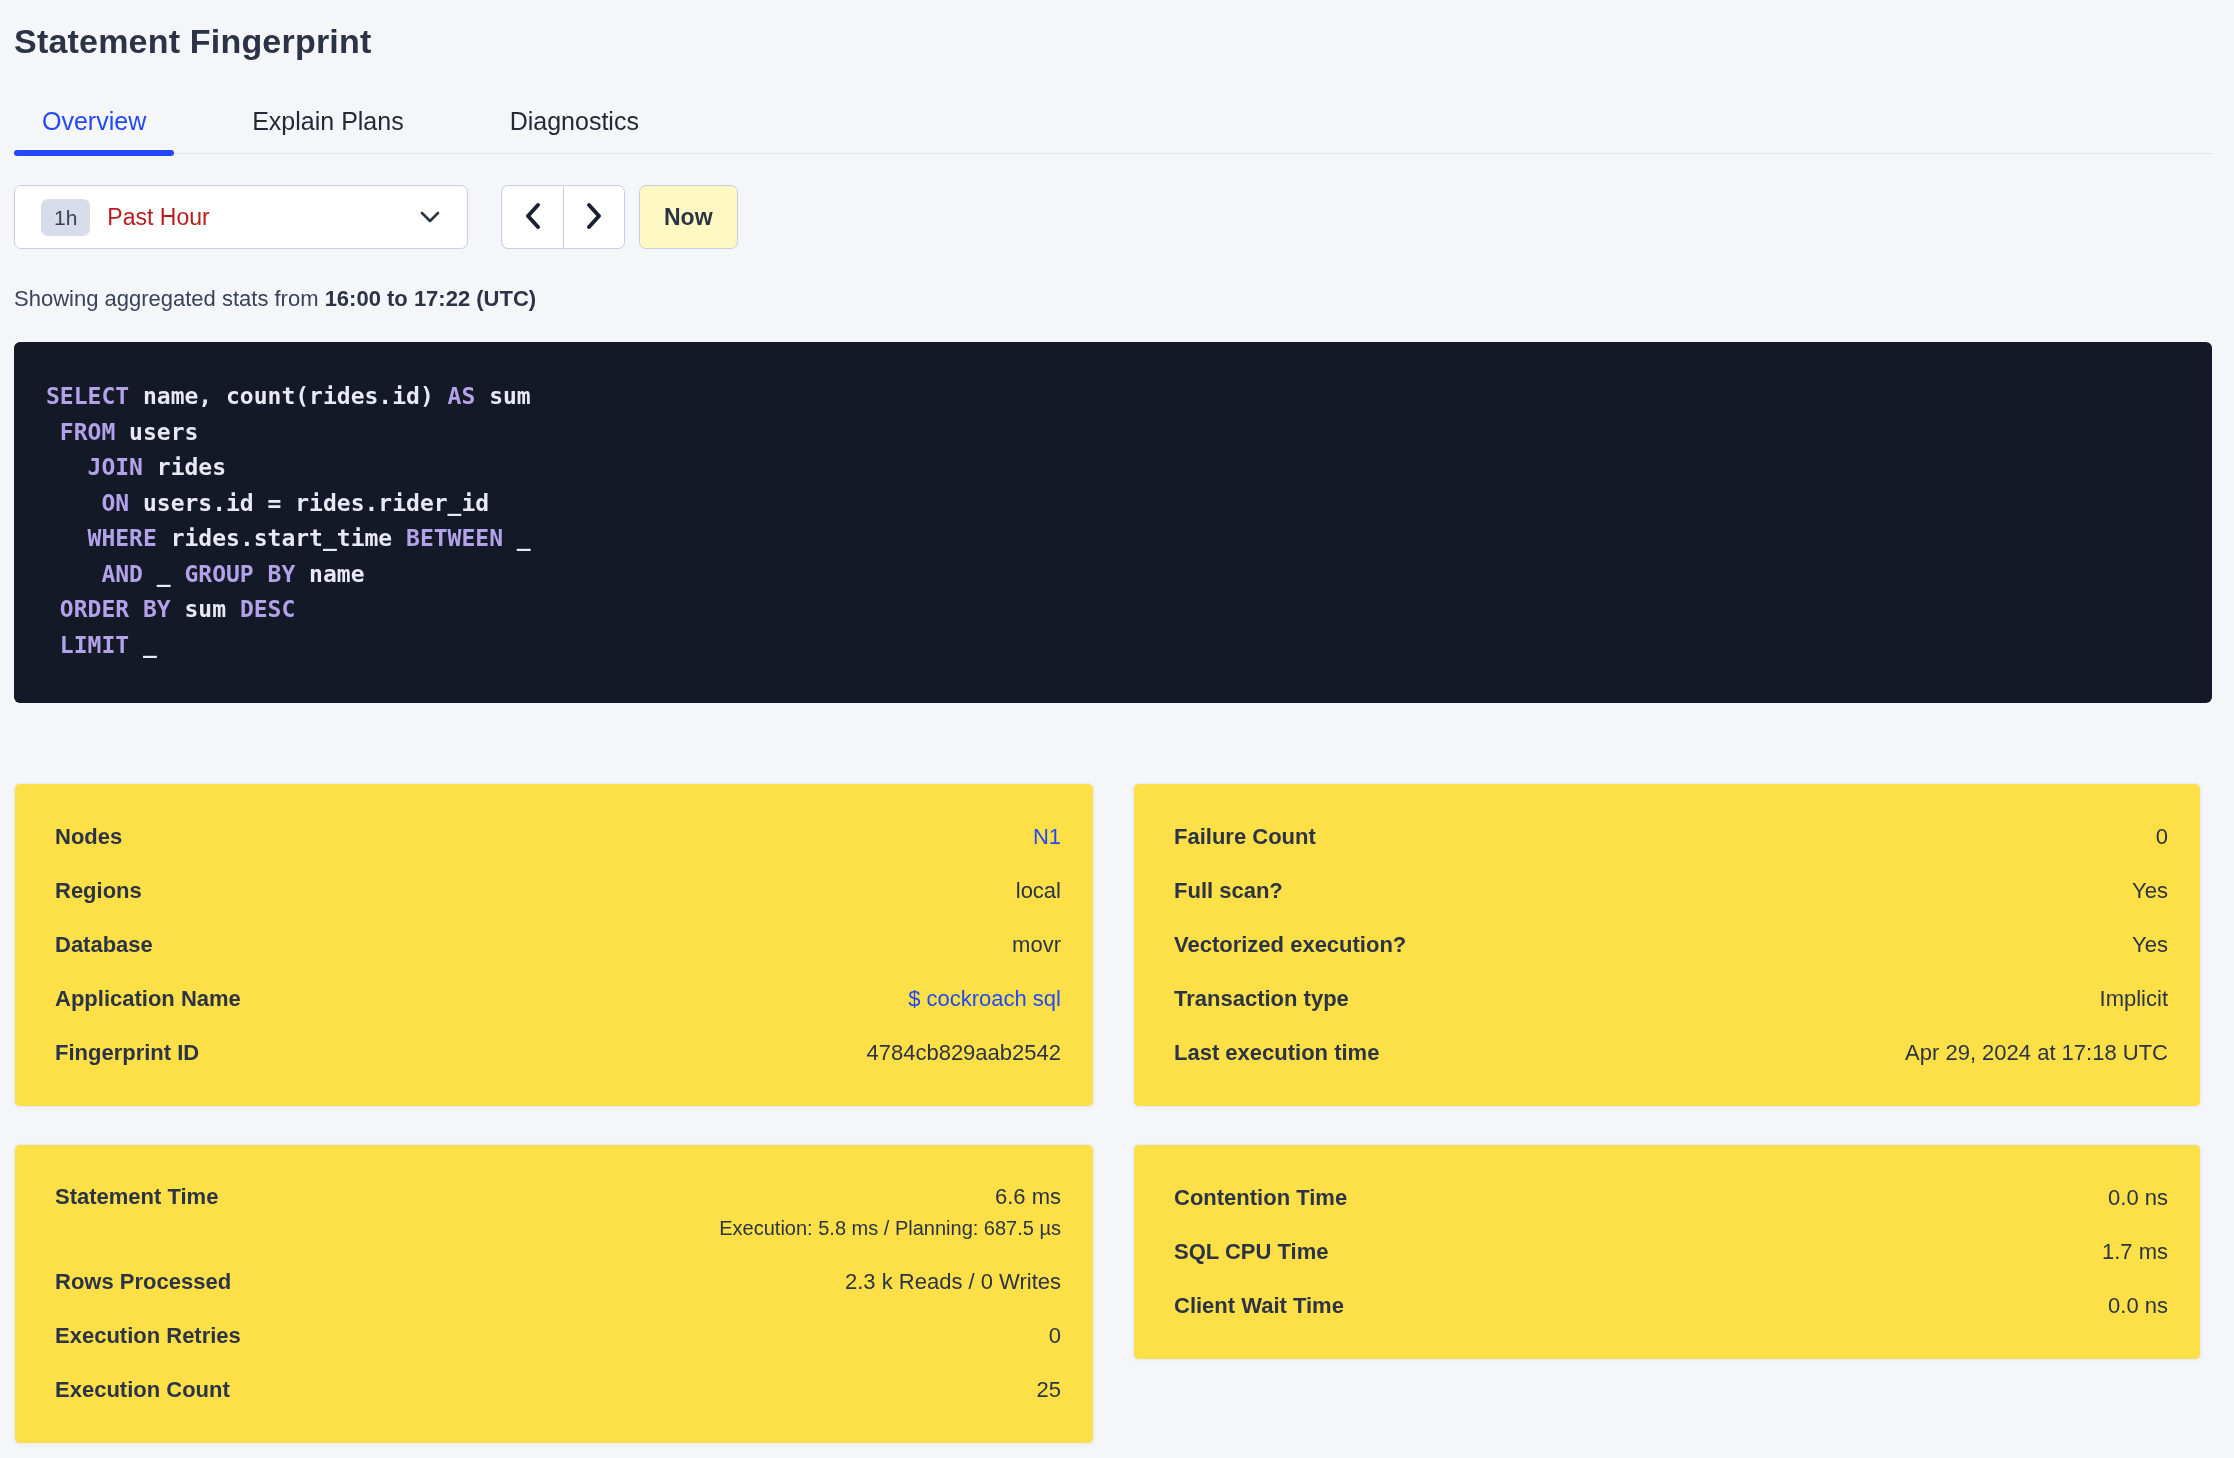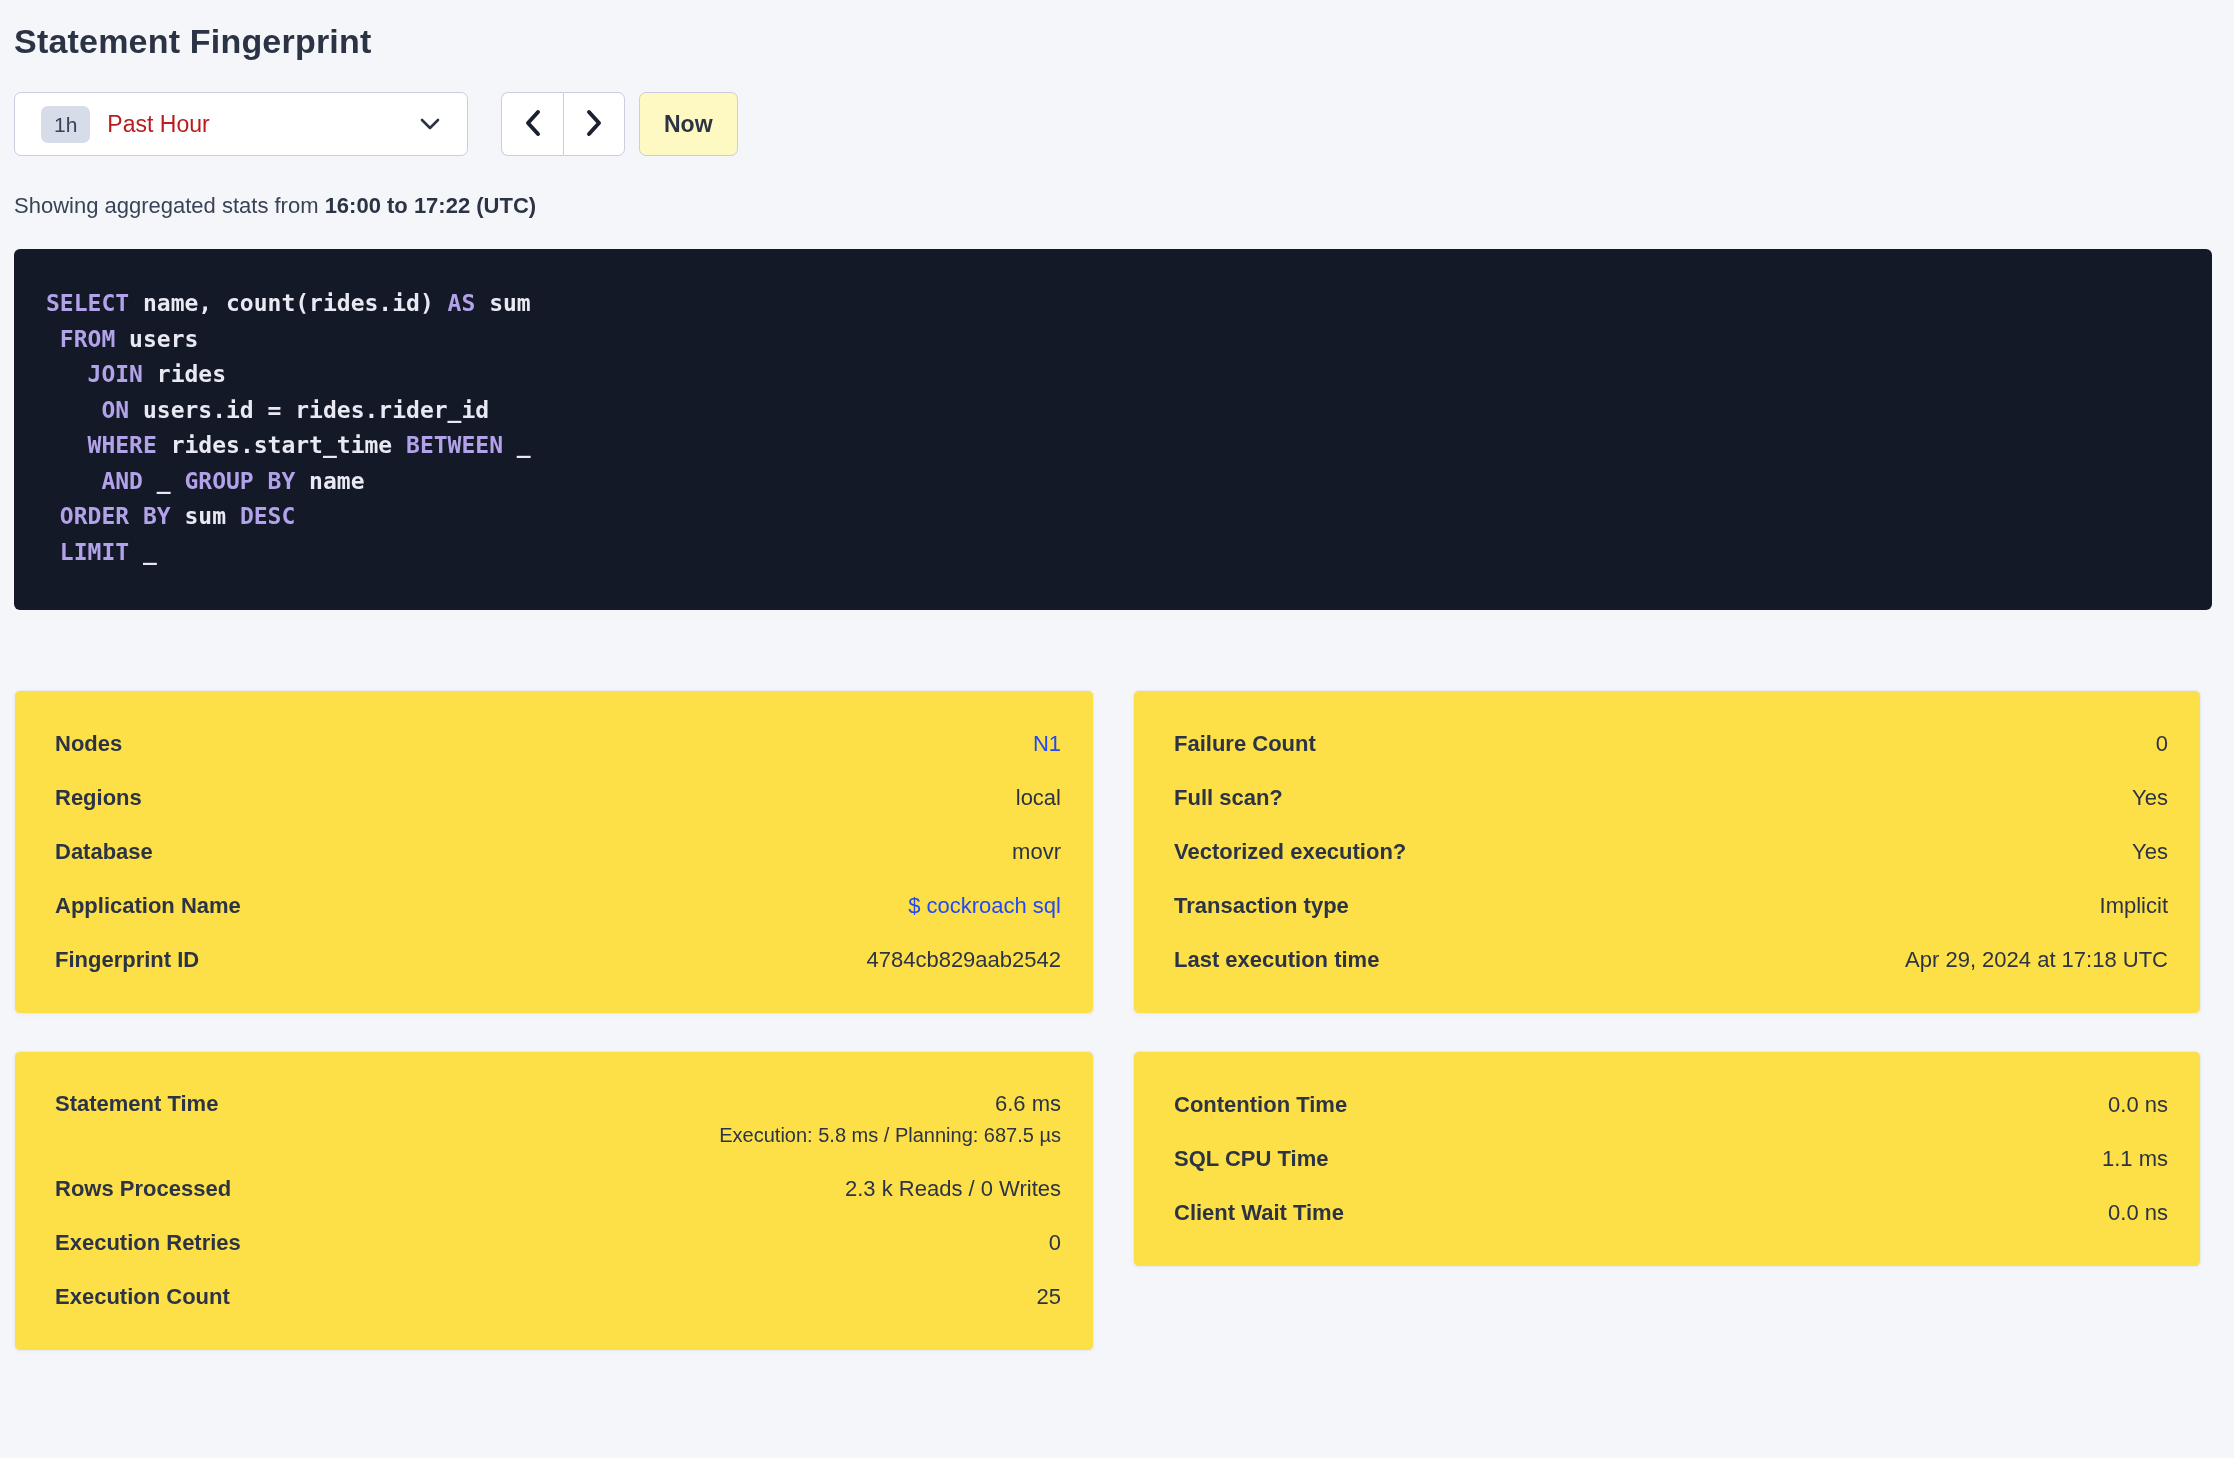--- a/index.html
+++ b/index.html
@@ -110,20 +110,25 @@
   .value-wrap{display:flex;flex-direction:column;align-items:flex-end;}
   .row-sub{font-size:20px;color:#2b3345;margin-top:7px;text-align:right;}
 </style>
 </head>
 <body>
 
 <div class="page">
 
   <h1 class="page-title">Statement Fingerprint</h1>
 
+  <nav class="tabs">
+    <div class="tab active">Overview</div>
+    <div class="tab">Explain Plans</div>
+    <div class="tab">Diagnostics</div>
+  </nav>
 
   <div class="toolbar">
     <div class="time-picker">
       <span class="range-badge">1h</span>
       <span class="range-label">Past Hour</span>
       <span class="picker-caret">
         <svg width="22" height="14" viewBox="0 0 22 14">
             <polyline points="3,3 11,11 19,3" fill="none" stroke="#2b3345" stroke-width="2.6" stroke-linecap="round" stroke-linejoin="round"></polyline>
           </svg>
       </span>
@@ -253,21 +258,21 @@
     <section class="card">
         <div class="row">
           <span class="row-label">Contention Time</span>
           <span class="value-wrap">
             <span class="row-value">0.0 ns</span>
           </span>
         </div>
         <div class="row">
           <span class="row-label">SQL CPU Time</span>
           <span class="value-wrap">
-            <span class="row-value">1.1 ms</span>
+            <span class="row-value">1.7 ms</span>
           </span>
         </div>
         <div class="row">
           <span class="row-label">Client Wait Time</span>
           <span class="value-wrap">
             <span class="row-value">0.0 ns</span>
           </span>
         </div>
       </section>
   </div>

